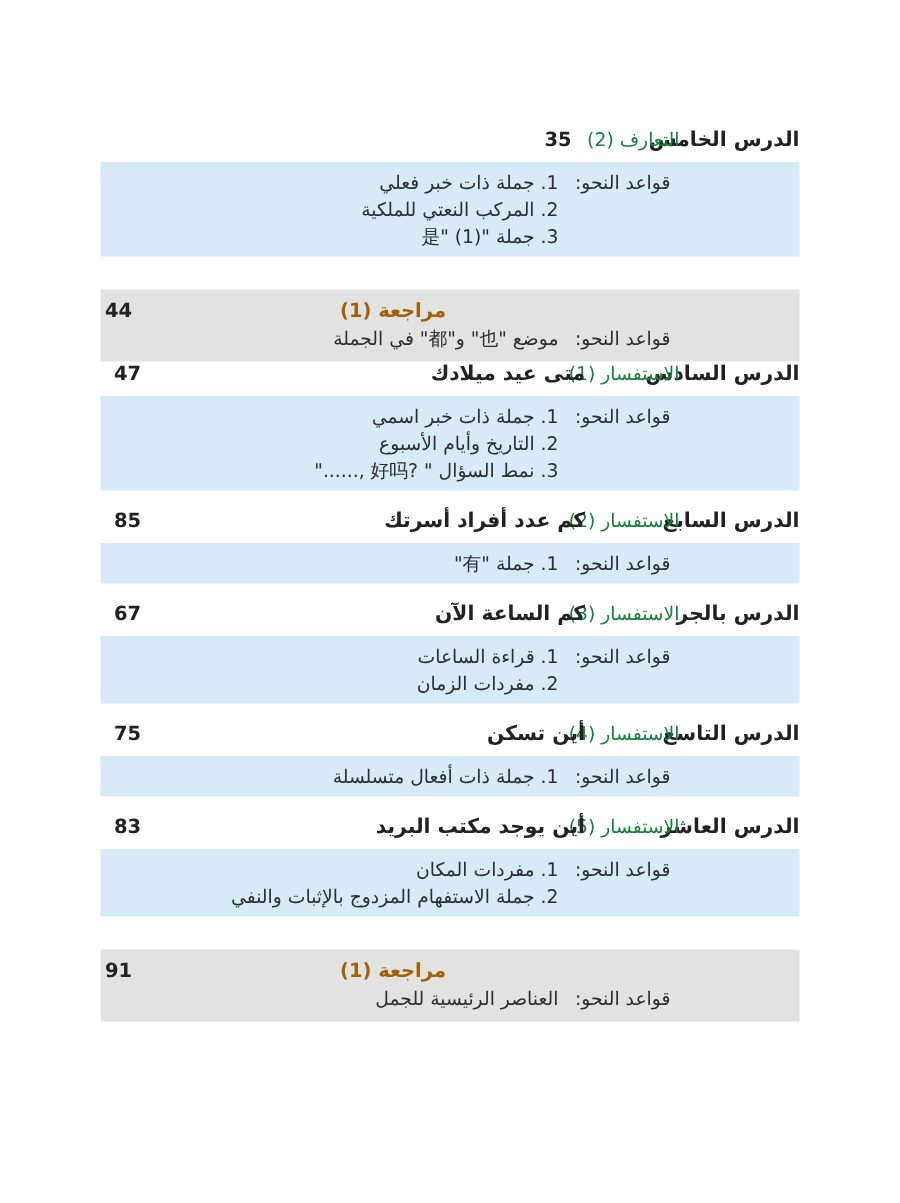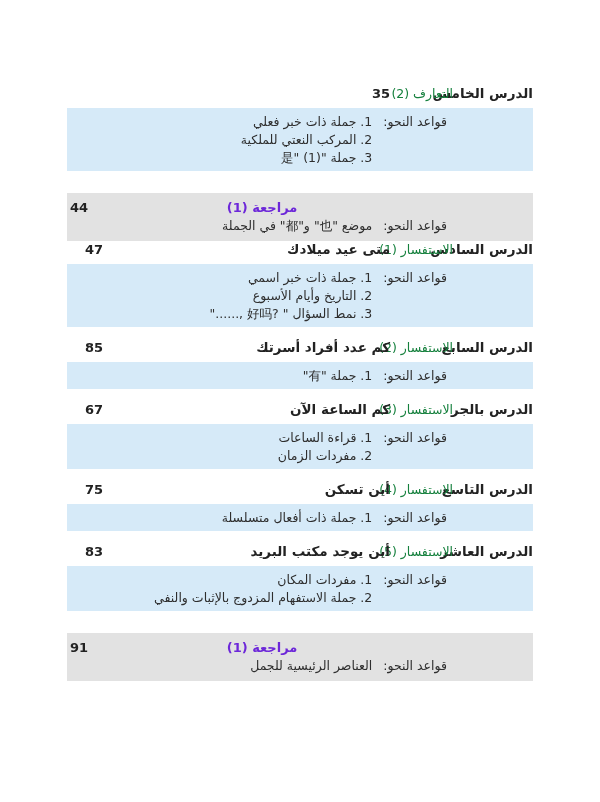--- a/index.html
+++ b/index.html
@@ -18,21 +18,21 @@
   
   .lesson-header {
     display:flex;
     align-items:baseline;
     line-height:16px;
     margin-bottom:6px;
   }
   .lesson-name  { width:80px; font-weight:bold; font-size:13.5px; white-space:nowrap; }
   .lesson-category { width:63px; font-size:12.5px; color:#15803d; white-space:nowrap; }
   .lesson-topic { flex:1; font-weight:bold; font-size:13.5px; white-space:nowrap; }
-  .lesson-page  { width:36px; text-align:right; font-size:13px; font-weight:600; direction:ltr; }
+  .lesson-page  { width:36px; text-align:center; font-size:13px; font-weight:600; direction:ltr; }
 
   
   .grammar-box {
     background:#d6eaf8;
     display:flex;
     align-items:flex-start;
     padding:5px 86px 4px 10px;
     font-size:12.5px;
     line-height:18px;
     color:#2e2e2e;
@@ -44,21 +44,21 @@
 
   
   .review-box {
     position:relative;
     background:#e2e2e2;
     padding:6px 86px 6px 10px;
     font-size:12.5px;
     line-height:18px;
     color:#2e2e2e;
   }
-  .review-title { text-align:center; font-weight:bold; font-size:13px; color:#6d28d9; }
+  .review-title { text-align:center; font-weight:bold; font-size:13px; color:#a16207; }
   .review-row { display:flex; align-items:flex-start; }
   .review-page {
     position:absolute; top:6px; left:3px;
     font-size:13px; font-weight:600; direction:ltr; color:#222;
   }
 </style>
 </head>
 <body>
 
 <div class="page">

